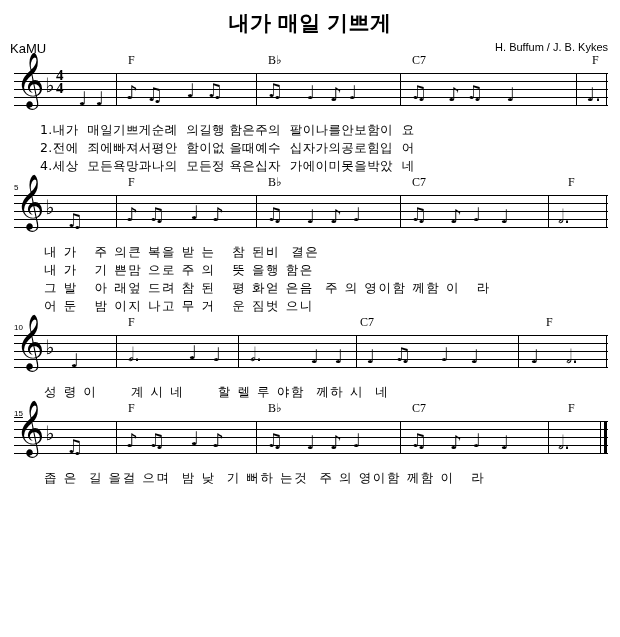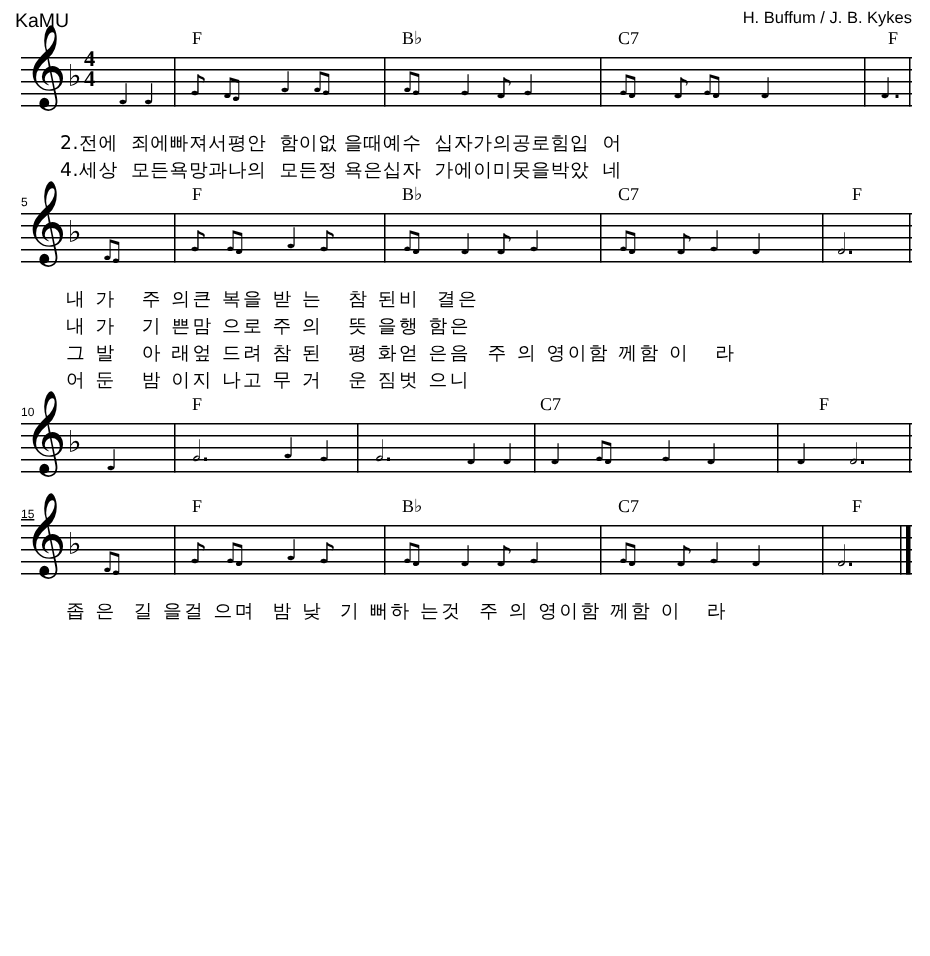--- a/index.html
+++ b/index.html
@@ -152,20 +152,21 @@
     letter-spacing: 1.6px;
     padding-left: 4px;
   }
   .sys-gap { height: 6px; }
 </style>
 </head>
 <body>
 
 <div class="sheet">
 
+  <div class="title">내가 매일 기쁘게</div>
 
   <div class="credits">
     <div class="arranger">KaMU</div>
     <div class="composer">H. Buffum / J. B. Kykes</div>
   </div>
 
   <div class="system">
     <div class="staff-area">
       <div class="staff-lines">
           <i></i>
@@ -206,20 +207,21 @@
       <div class="note" style="left:448px; top:26px;">♪</div>
       <div class="note" style="left:466px; top:24px;">♫</div>
       <div class="note" style="left:506px; top:26px;">♩</div>
 
       <div class="barline" style="left:576px;"></div>
       <div class="note" style="left:586px; top:26px;">♩.</div>
       <div class="barline" style="left:606px;"></div>
     </div>
 
     <div class="lyrics">
+      <div class="lyric-line">1.내가  매일기쁘게순례  의길행 함은주의  팔이나를안보함이  요</div>
       <div class="lyric-line">2.전에  죄에빠져서평안  함이없 을때예수  십자가의공로힘입  어</div>
       <div class="lyric-line">4.세상  모든욕망과나의  모든정 욕은십자  가에이미못을박았  네</div>
     </div>
   </div>
 
   <div class="sys-gap"></div>
 
   <div class="system">
     <div class="staff-area">
       <div class="staff-lines">
@@ -307,20 +309,23 @@
       <div class="note" style="left:394px; top:24px;">♫</div>
       <div class="note" style="left:440px; top:24px;">♩</div>
       <div class="note" style="left:470px; top:26px;">♩</div>
 
       <div class="barline" style="left:518px;"></div>
       <div class="note" style="left:530px; top:26px;">♩</div>
       <div class="note" style="left:566px; top:26px;">𝅗𝅥.</div>
       <div class="barline" style="left:606px;"></div>
     </div>
 
+    <div class="lyrics">
+      <div class="lyric-line spaced">성 령 이      계 시 네      할 렐 루 야함  께하 시  네</div>
+    </div>
   </div>
 
   <div class="sys-gap"></div>
 
   <div class="system">
     <div class="staff-area">
       <div class="staff-lines">
           <i></i>
           <i></i>
           <i></i>

